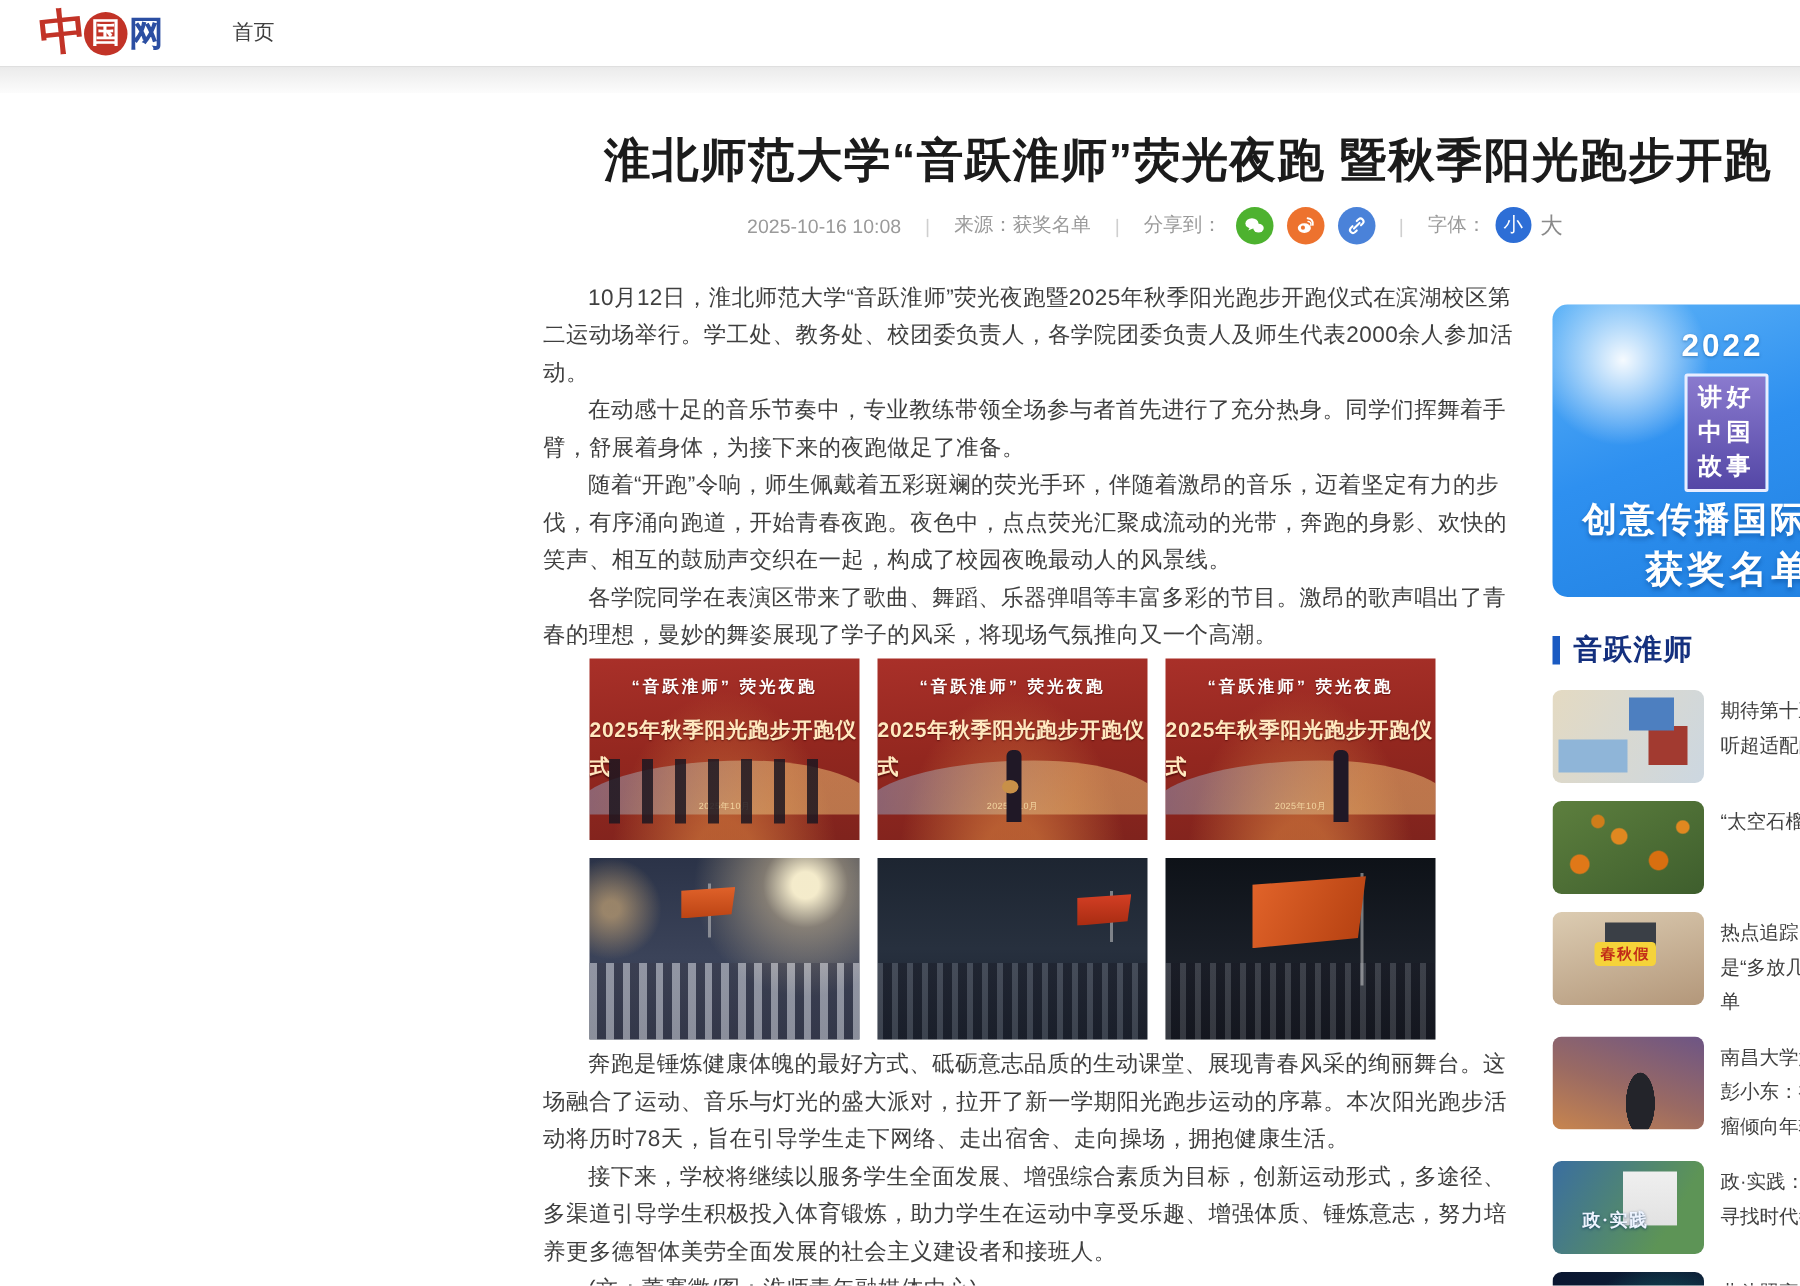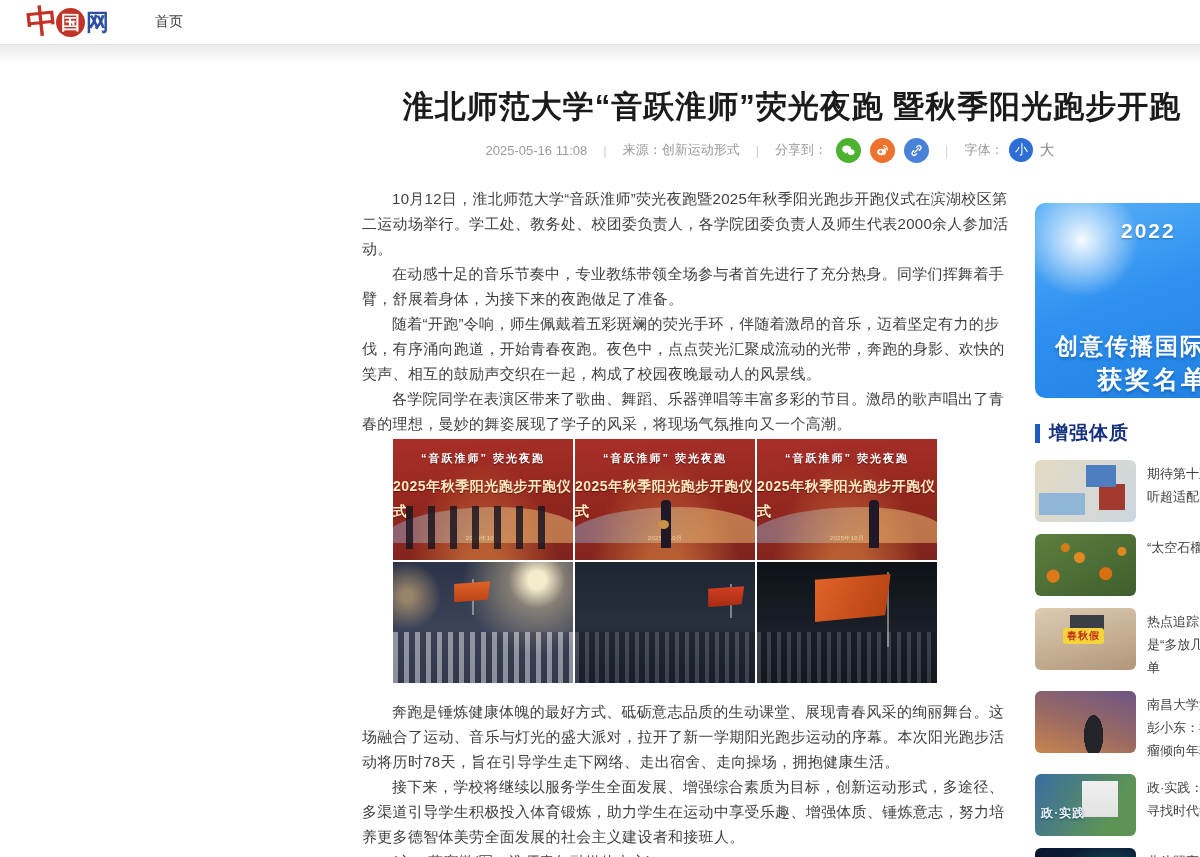--- a/index.html
+++ b/index.html
@@ -38,22 +38,22 @@
   .font-small { width:24px; height:24px; border-radius:50%; background:#2d6ed6; color:#fff;
     font-size:13px; display:inline-flex; align-items:center; justify-content:center; cursor:pointer; }
   .font-large { color:#8a8a8a; font-size:15px; cursor:pointer; }
 
   
   .article-body { position:absolute; top:186px; left:322px; width:688px;
     font-size:15px; line-height:25px; color:#3f3f3f; letter-spacing:.3px; }
   .article-body p { text-indent:2em;margin-left:40px; }
 
   
-  .photo-grid { width:546px; margin:3px auto 16px auto; display:grid;
-    grid-template-columns:repeat(3,180px); grid-auto-rows:121px; gap:2px; }
+  .photo-grid { width:546px; margin:3px auto 4px auto; display:grid;
+    grid-template-columns:repeat(3,180px); grid-auto-rows:121px; gap:12px; }
   .photo { position:relative; overflow:hidden; }
   .stage { background:
     radial-gradient(ellipse at 50% 120%, rgba(235,150,70,.5) 18%, transparent 60%),
     linear-gradient(175deg,#a93029 0%,#93271f 50%,#7f231d 100%); }
   .wave { position:absolute; bottom:14%; left:-6%; width:112%; height:30%;
     background:linear-gradient(100deg, rgba(130,170,225,.55), rgba(245,205,125,.6) 70%);
     border-radius:60% 45% 0 0 / 100% 85% 0 0; opacity:.8; }
   .stage-l1 { position:relative; color:#fff; font-size:11px; font-weight:bold; text-align:center;
     margin-top:7px; letter-spacing:2px; text-shadow:0 1px 1px rgba(60,0,0,.6); }
   .stage-l2 { position:relative; color:#ffe9c0; font-size:14px; font-weight:bold; text-align:left;
@@ -126,21 +126,21 @@
     linear-gradient(#3a3f46,#3a3f46) 52% 18%/34% 36% no-repeat,
     linear-gradient(165deg,#dcccb2,#b3977a); padding-left: 42px; }
   .thumb-label { position:absolute; top:20px; left:28px; background:#f5d33a; color:#c22c18;
     font-size:10px; font-weight:bold; padding:1px 4px; border-radius:3px; letter-spacing:1px; }
   .t4 { background:
     radial-gradient(ellipse 16px 34px at 58% 72%, #23242a 60%, transparent 61%),
     linear-gradient(200deg,#6d5585 0%,#9a6a63 55%,#c8854e 100%); }
   .t5 { background:
     linear-gradient(#efefef,#e2e2e2) 72% 28%/36% 58% no-repeat,
     linear-gradient(120deg,#3a6ea0,#5d9456 75%); }
-  .t5-label { position:absolute; bottom:14px; left:6px; color:#eef4ff; font-size:12px;
+  .t5-label { position:absolute; bottom:14px; left:20px; color:#eef4ff; font-size:12px;
     font-weight:bold; text-shadow:0 1px 2px rgba(0,40,80,.7); letter-spacing:1px;font-family:Liberation Serif, serif; }
   .t6 { background:
     radial-gradient(circle at 34% 28%, rgba(255,255,255,.9) 2px, transparent 3px),
     radial-gradient(circle at 72% 85%, rgba(30,160,150,.8) 0%, rgba(20,110,110,.5) 38%, transparent 65%),
     linear-gradient(135deg,#0a1630,#10253c); }
 </style>
 </head>
 <body>
 
 <div class="header">
@@ -149,23 +149,23 @@
     <span class="logo-guo">国</span>
     <span class="logo-wang">网</span>
   </div>
   <div class="nav-home">首页</div>
 </div>
 <div class="header-band"></div>
 
 <h1 class="article-title">淮北师范大学“音跃淮师”荧光夜跑 暨秋季阳光跑步开跑</h1>
 
 <div class="meta-row">
-  <span>2025-05-16 11:08</span>
+  <span>2025-10-16 10:08</span>
   <span class="meta-sep">|</span>
-  <span>来源：创新运动形式</span>
+  <span>来源：获奖名单</span>
   <span class="meta-sep">|</span>
   <span class="share-group">
     <span>分享到：</span>
     <span class="share-icon ic-wechat">
       <svg viewBox="0 0 24 24">
           <ellipse cx="9" cy="9.5" rx="7" ry="5.6" fill="#fff"></ellipse>
           <ellipse cx="16" cy="14.5" rx="5.6" ry="4.6" fill="#fff"></ellipse>
           <path d="M5 17 L7 13.5 L10 15 Z" fill="#fff"></path>
         </svg>
     </span>
@@ -241,27 +241,32 @@
 
   <p>奔跑是锤炼健康体魄的最好方式、砥砺意志品质的生动课堂、展现青春风采的绚丽舞台。这场融合了运动、音乐与灯光的盛大派对，拉开了新一学期阳光跑步运动的序幕。本次阳光跑步活动将历时78天，旨在引导学生走下网络、走出宿舍、走向操场，拥抱健康生活。</p>
   <p>接下来，学校将继续以服务学生全面发展、增强综合素质为目标，创新运动形式，多途径、多渠道引导学生积极投入体育锻炼，助力学生在运动中享受乐趣、增强体质、锤炼意志，努力培养更多德智体美劳全面发展的社会主义建设者和接班人。</p>
   <p>(文：董赛微/图：淮师青年融媒体中心)</p>
   <div class="editor-line">【责任编辑：闫景臻】</div>
 </div>
 
 <div class="banner">
   <div class="banner-glare"></div>
   <div class="banner-year">2022</div>
+  <div class="banner-badge">
+    <div>讲好</div>
+    <div>中国</div>
+    <div>故事</div>
+  </div>
   <div class="banner-line1">创意传播国际</div>
   <div class="banner-line2">获奖名单</div>
 </div>
 
 <div class="rec-header">
   <span class="rec-bar"></span>
-  <span class="rec-title">增强体质</span>
+  <span class="rec-title">音跃淮师</span>
 </div>
 
 <div class="rec-list">
   <div class="rec-item">
     <div class="thumb t1"></div>
     <div class="rec-text">期待第十五
 听超适配的</div>
   </div>
   <div class="rec-item">
     <div class="thumb t2"></div>

